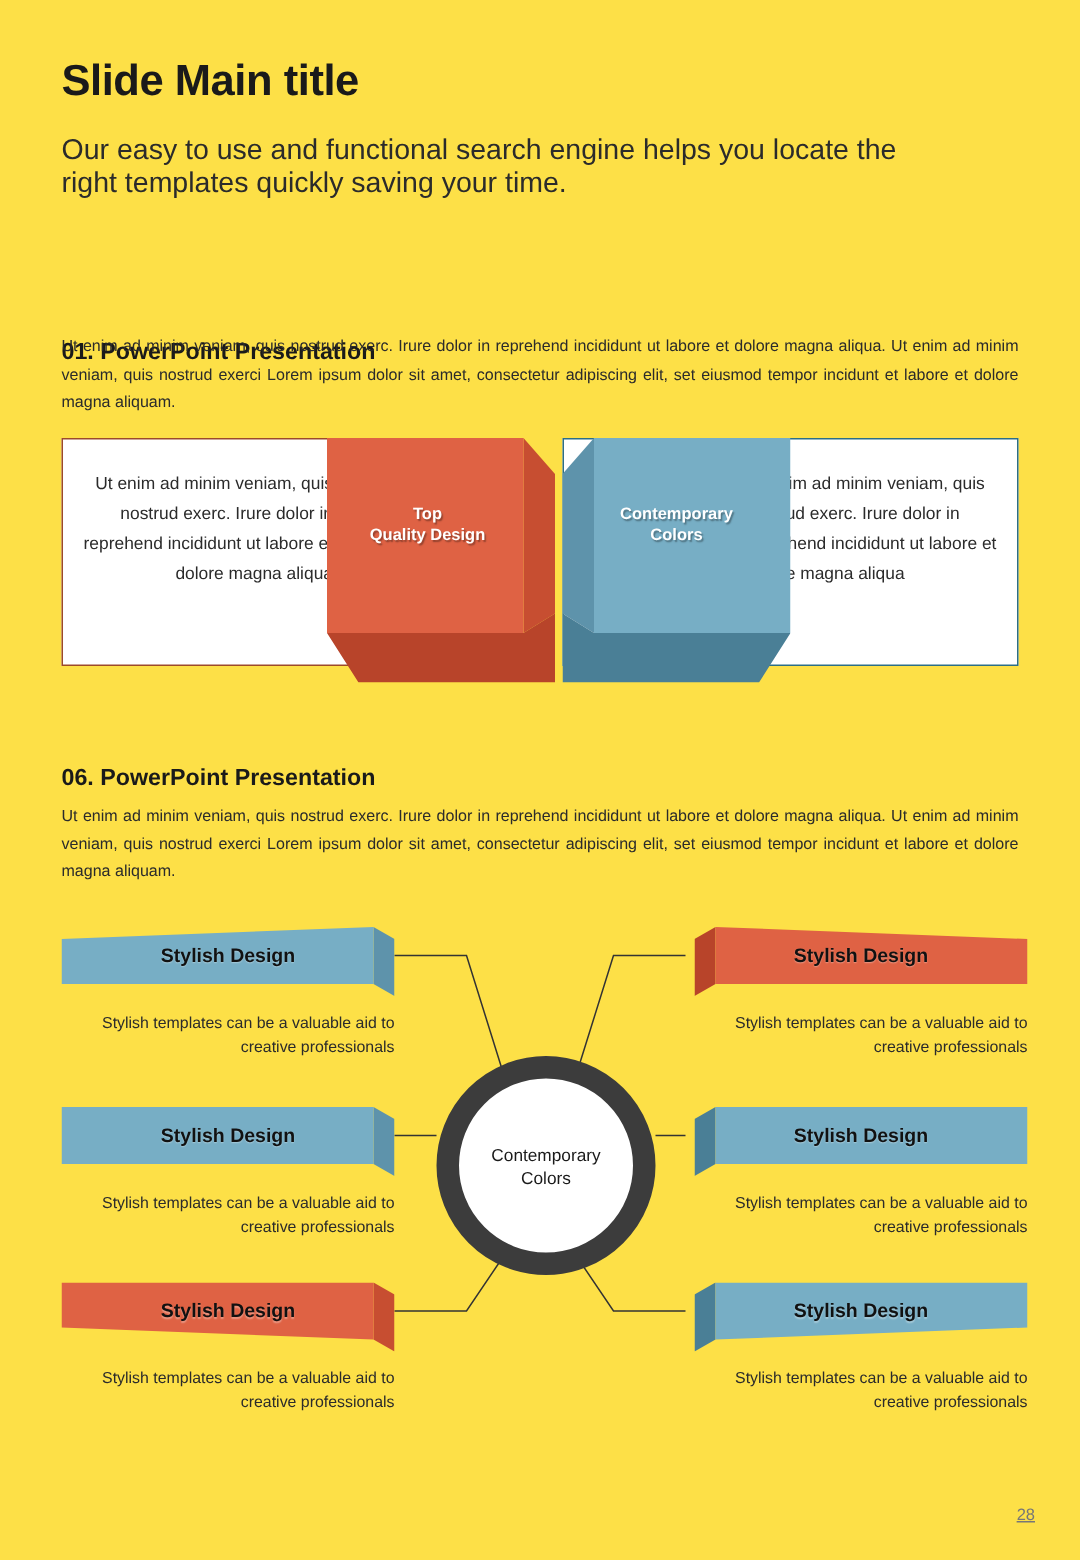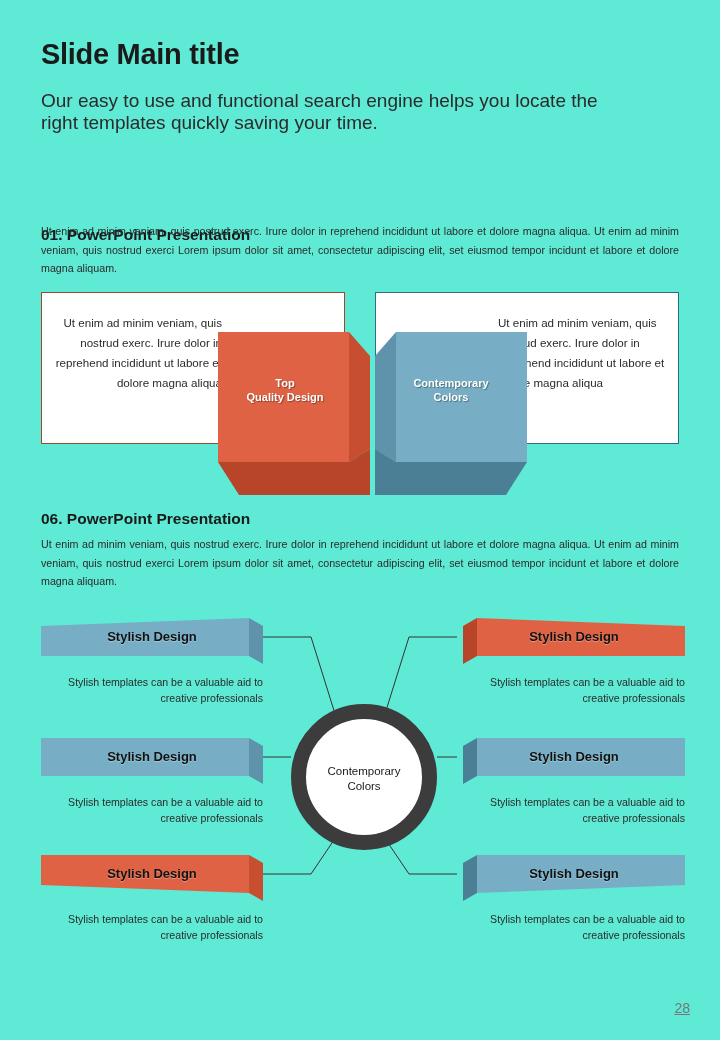--- a/index.html
+++ b/index.html
@@ -14,21 +14,21 @@
     font-family: "Liberation Sans", sans-serif;
     color: #231f20;
     overflow: hidden;
   }
 
   .slide {
     position: absolute;
     left: 0; top: 0;
     width: 720px;
     height: 1040px;
-    background: #5eead4;
+    background: #fde047;
   }
 
   
   .slide-title {
     position: absolute;
     left: 41px;
     top: 38px;
     font-size: 29px;
     font-weight: bold;
     letter-spacing: -0.3px;
@@ -89,21 +89,20 @@
     color: #2b2b2b;
   }
   #panel-left .panel-text  { left: 12px;  text-align: right; }
   #panel-right .panel-text { right: 12px; text-align: left; }
 
   
   .cube {
     position: absolute;
     width: 144px;
     height: 163px;
-    margin-top: 40px;
   }
   #cube-left  { left: 176px; top: -1px; }
   #cube-right { left: -1px;  top: -1px; }
 
   .cube svg { display: block; }
 
   .cube-label {
     position: absolute;
     width: 118px;
     text-align: center;
@@ -197,21 +196,21 @@
   #cap-2 { left: 41px;  top: 307px; }
   #cap-3 { left: 463px; top: 70px;  }
   #cap-4 { left: 463px; top: 190px; }
   #cap-5 { left: 463px; top: 307px; }
 
   
   .page-number {
     position: absolute;
     right: 30px;
     bottom: 24px;
-    font-size: 14px;
+    font-size: 11px;
     color: #777777;
     text-decoration: underline;
   }
 </style>
 </head>
 <body>
 
 <div class="slide">
 
   <div class="slide-title">Slide Main title</div>

